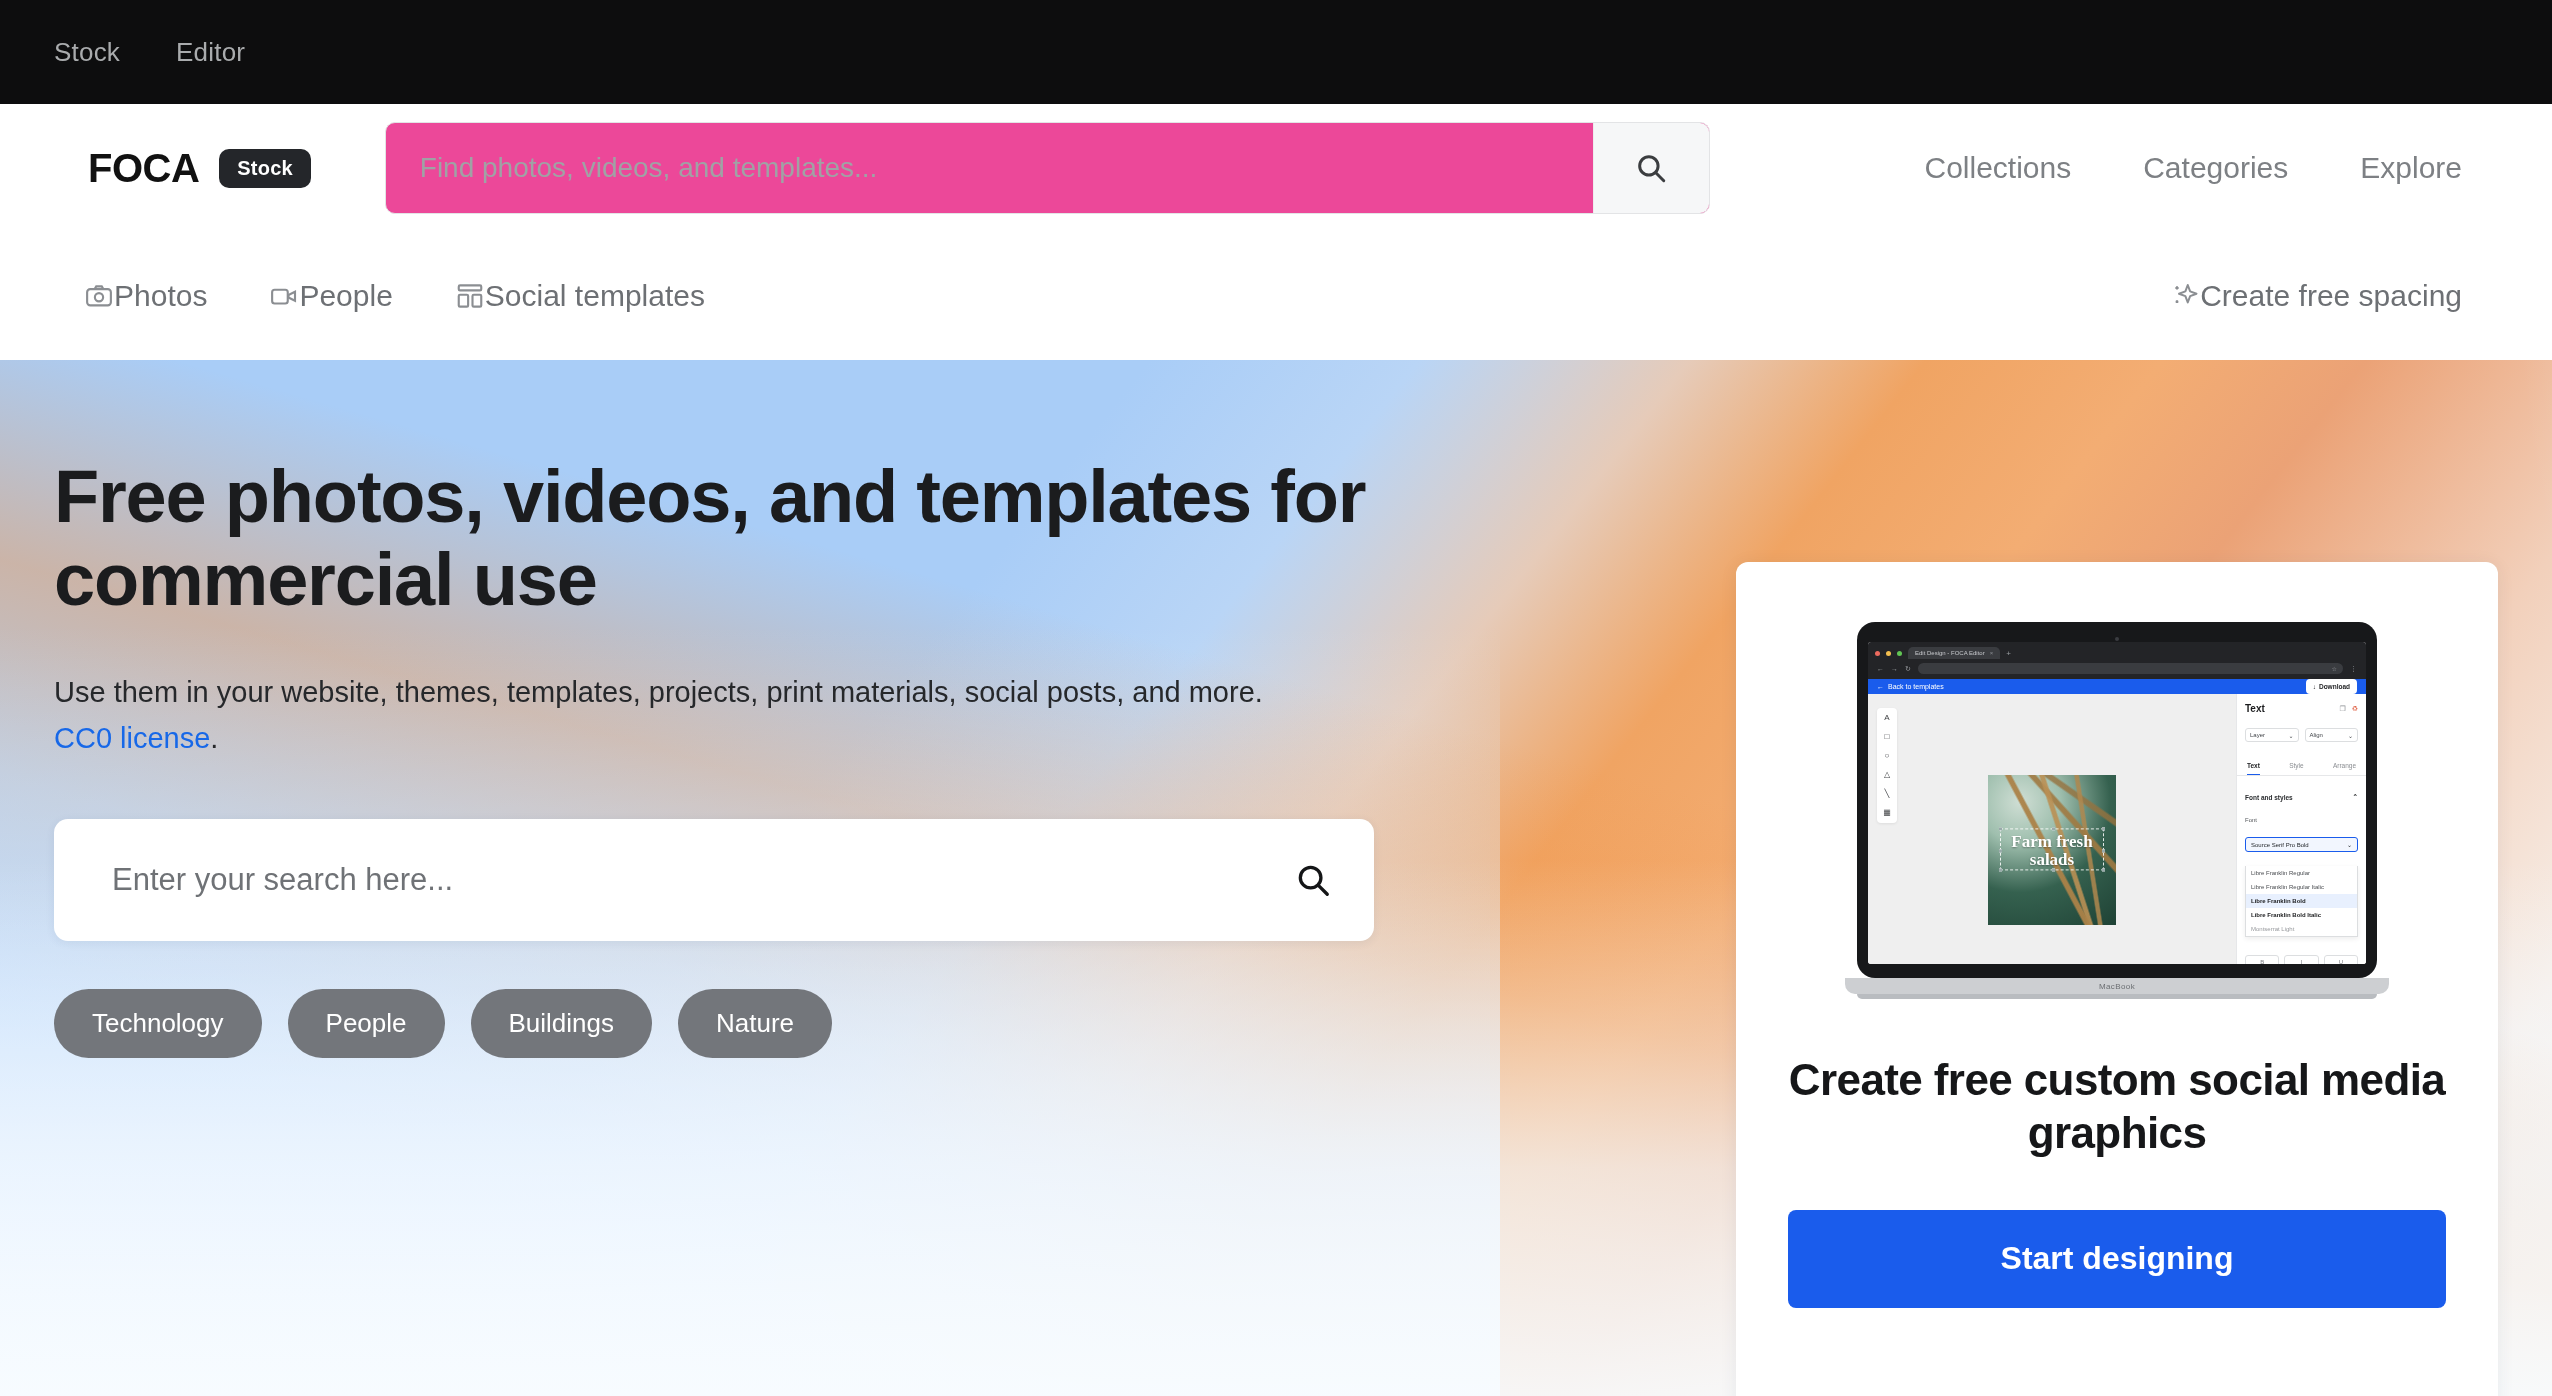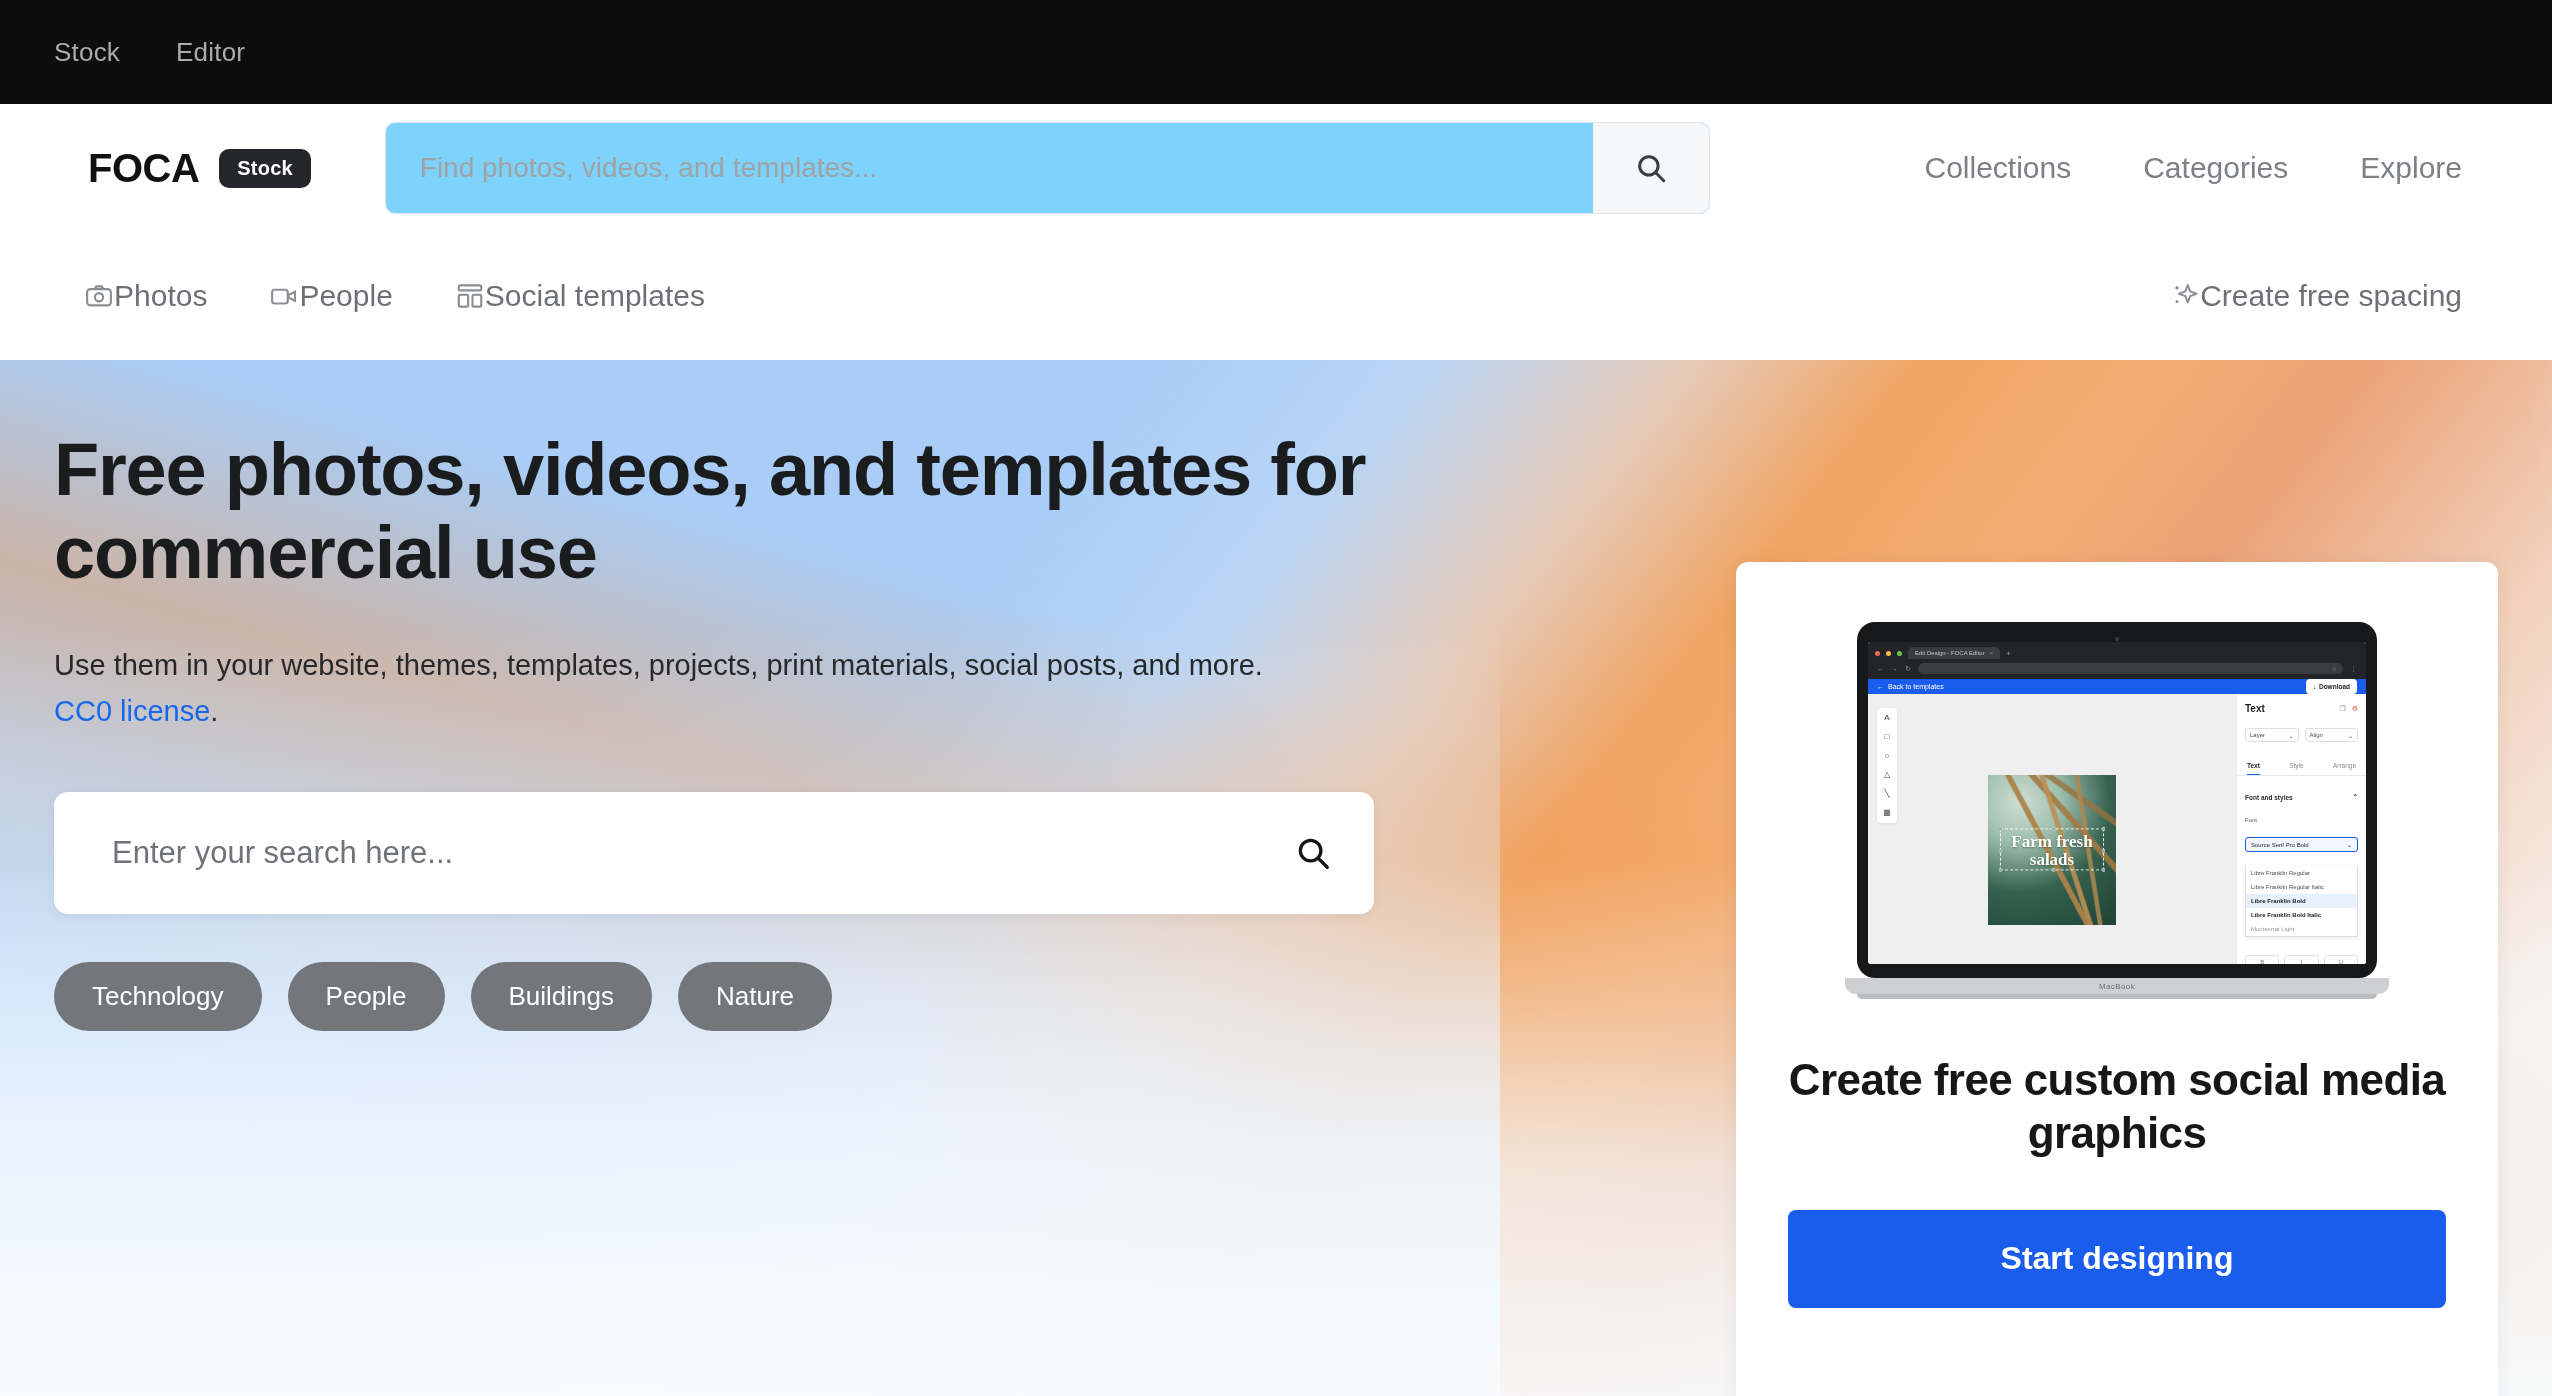--- a/index.html
+++ b/index.html
@@ -28,21 +28,21 @@
   .logo {
     font-size: 40px; font-weight: 900; letter-spacing: -0.5px; color: #111;
   }
   .logo-badge {
     background: #24262a; color: #fff; font-size: 20px; font-weight: 600;
     padding: 8px 18px; border-radius: 10px; letter-spacing: .2px;
   }
   .search-wrap {
     margin-left: 74px; width: 1325px; height: 92px;
     border: 1.5px solid #e3e4e6; border-radius: 10px;
-    display: flex; align-items: stretch; overflow: hidden; background: #7dd3fc;
+    display: flex; align-items: stretch; overflow: hidden; background: #ec4899;
   }
   .search-input {
     flex: 1; border: 0; outline: 0; padding: 0 34px;
     font-size: 28px; color: #333; background: transparent;
     font-family: "Liberation Sans", sans-serif;
   }
   .search-input::placeholder { color: #a0a2a5; }
   .search-btn {
     width: 116px; background: #f6f7f8; border: 0; border-left: 1.5px solid #eceded;
     display: flex; align-items: center; justify-content: center; cursor: pointer;
@@ -92,21 +92,21 @@
     background: linear-gradient(180deg, rgba(245,250,255,0) 0%, rgba(243,249,255,0.72) 55%, rgba(248,252,255,0.95) 100%);
     pointer-events: none;
   }
   .hero-fade-left {
     position: absolute; left: 0; top: 0; bottom: 0; width: 1500px;
     background: linear-gradient(180deg, rgba(169,205,247,0) 25%, rgba(225,239,255,0.85) 78%, rgba(244,250,255,0.98) 100%);
     pointer-events: none;
   }
 
   .hero-inner { position: relative; z-index: 3; padding: 0 54px 0 54px; display: flex; }
-  .hero-left { width: 1630px; padding-left: 0px; padding-top: 69px; }
+  .hero-left { width: 1630px; padding-left: 0px; padding-top: 96px; }
 
   .headline {
     font-size: 74px; line-height: 1.12; font-weight: 900;
     color: #1b1c1e; letter-spacing: -1.2px; max-width: 1380px;
   }
   .subtext {
     margin-top: 48px; font-size: 29px; line-height: 1.58;
     color: #26282b; max-width: 1260px;
   }
   .cc-link { color: #1768e8; text-decoration: none; cursor: pointer; }

